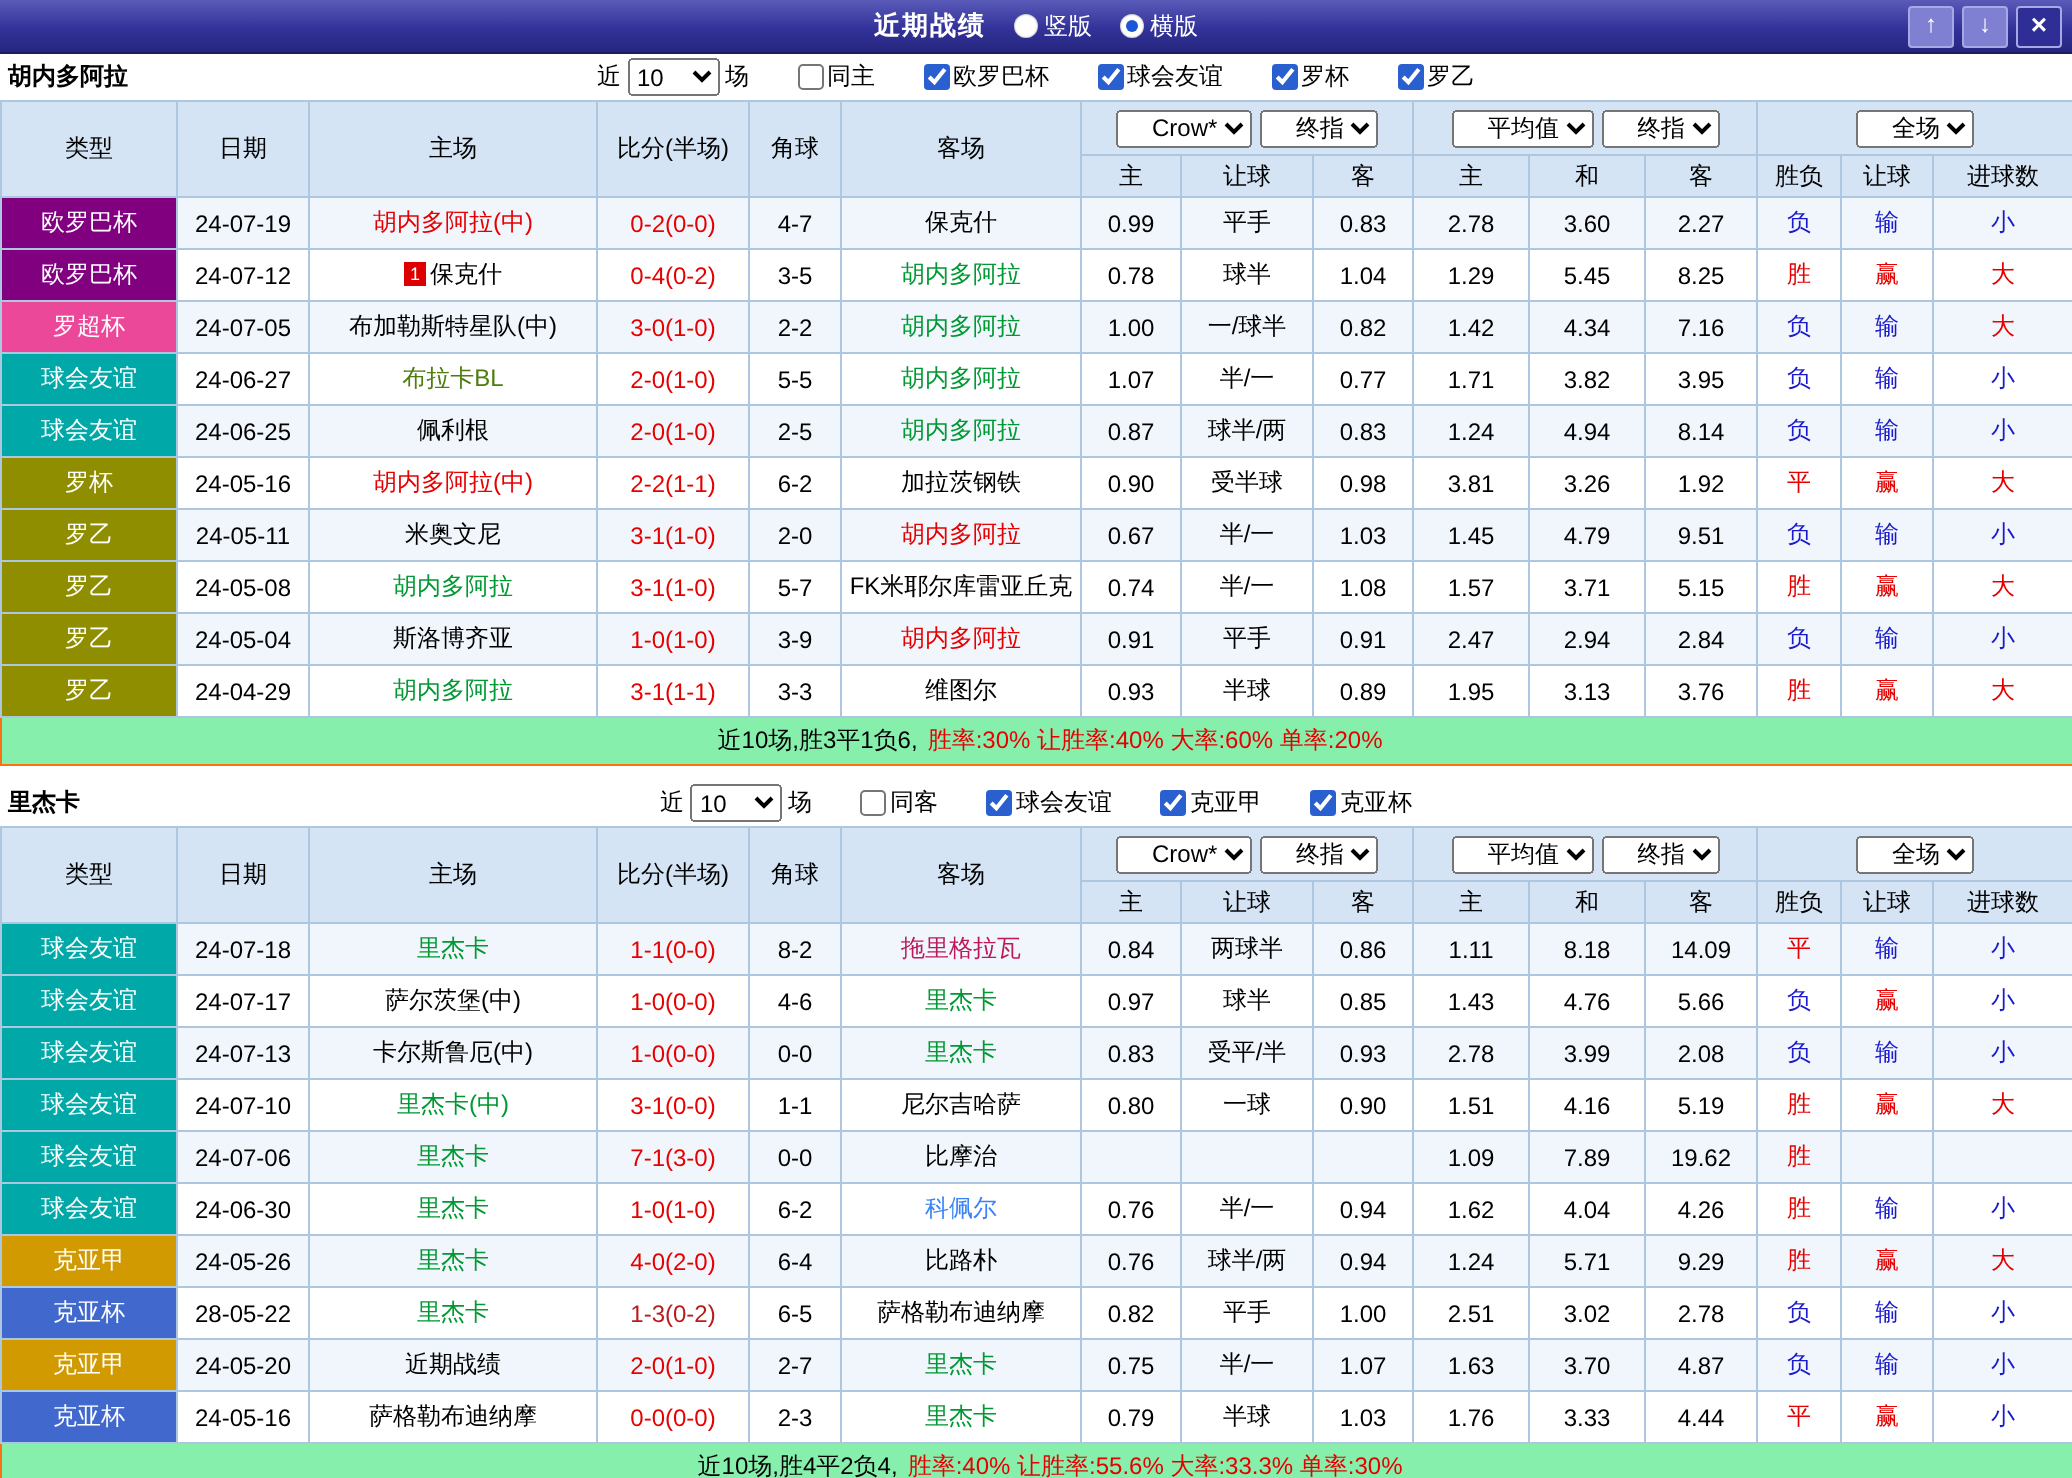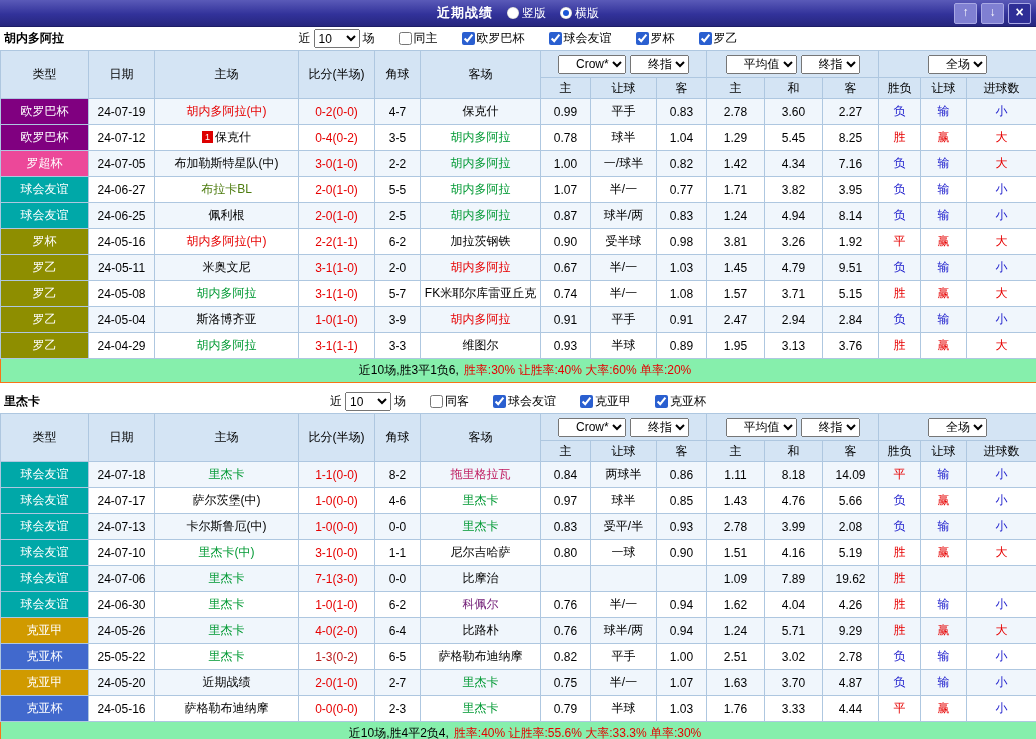--- a/index.html
+++ b/index.html
@@ -431,21 +431,21 @@
               <td style="color:#e60000">胜</td>
               <td style="color:#000"></td>
               <td style="color:#000"></td>
             </tr>
             <tr class="even">
               <td class="type" style="background:#00a8a8">球会友谊</td>
               <td>24-06-30</td>
               <td><span style="color:#009933">里杰卡</span></td>
               <td style="color:#e60000">1-0(1-0)</td>
               <td>6-2</td>
-              <td><span style="color:#701a75">科佩尔</span></td>
+              <td><span style="color:#3b82f6">科佩尔</span></td>
               <td>0.76</td>
               <td>半/一</td>
               <td>0.94</td>
               <td>1.62</td>
               <td>4.04</td>
               <td>4.26</td>
               <td style="color:#e60000">胜</td>
               <td style="color:#1a1acc">输</td>
               <td style="color:#1a1acc">小</td>
             </tr>
@@ -461,21 +461,21 @@
               <td>0.94</td>
               <td>1.24</td>
               <td>5.71</td>
               <td>9.29</td>
               <td style="color:#e60000">胜</td>
               <td style="color:#e60000">赢</td>
               <td style="color:#e60000">大</td>
             </tr>
             <tr class="even">
               <td class="type" style="background:#4169cd">克亚杯</td>
-              <td>25-05-22</td>
+              <td>28-05-22</td>
               <td><span style="color:#009933">里杰卡</span></td>
               <td style="color:#b91c1c">1-3(0-2)</td>
               <td>6-5</td>
               <td><span style="color:#000000">萨格勒布迪纳摩</span></td>
               <td>0.82</td>
               <td>平手</td>
               <td>1.00</td>
               <td>2.51</td>
               <td>3.02</td>
               <td>2.78</td>

